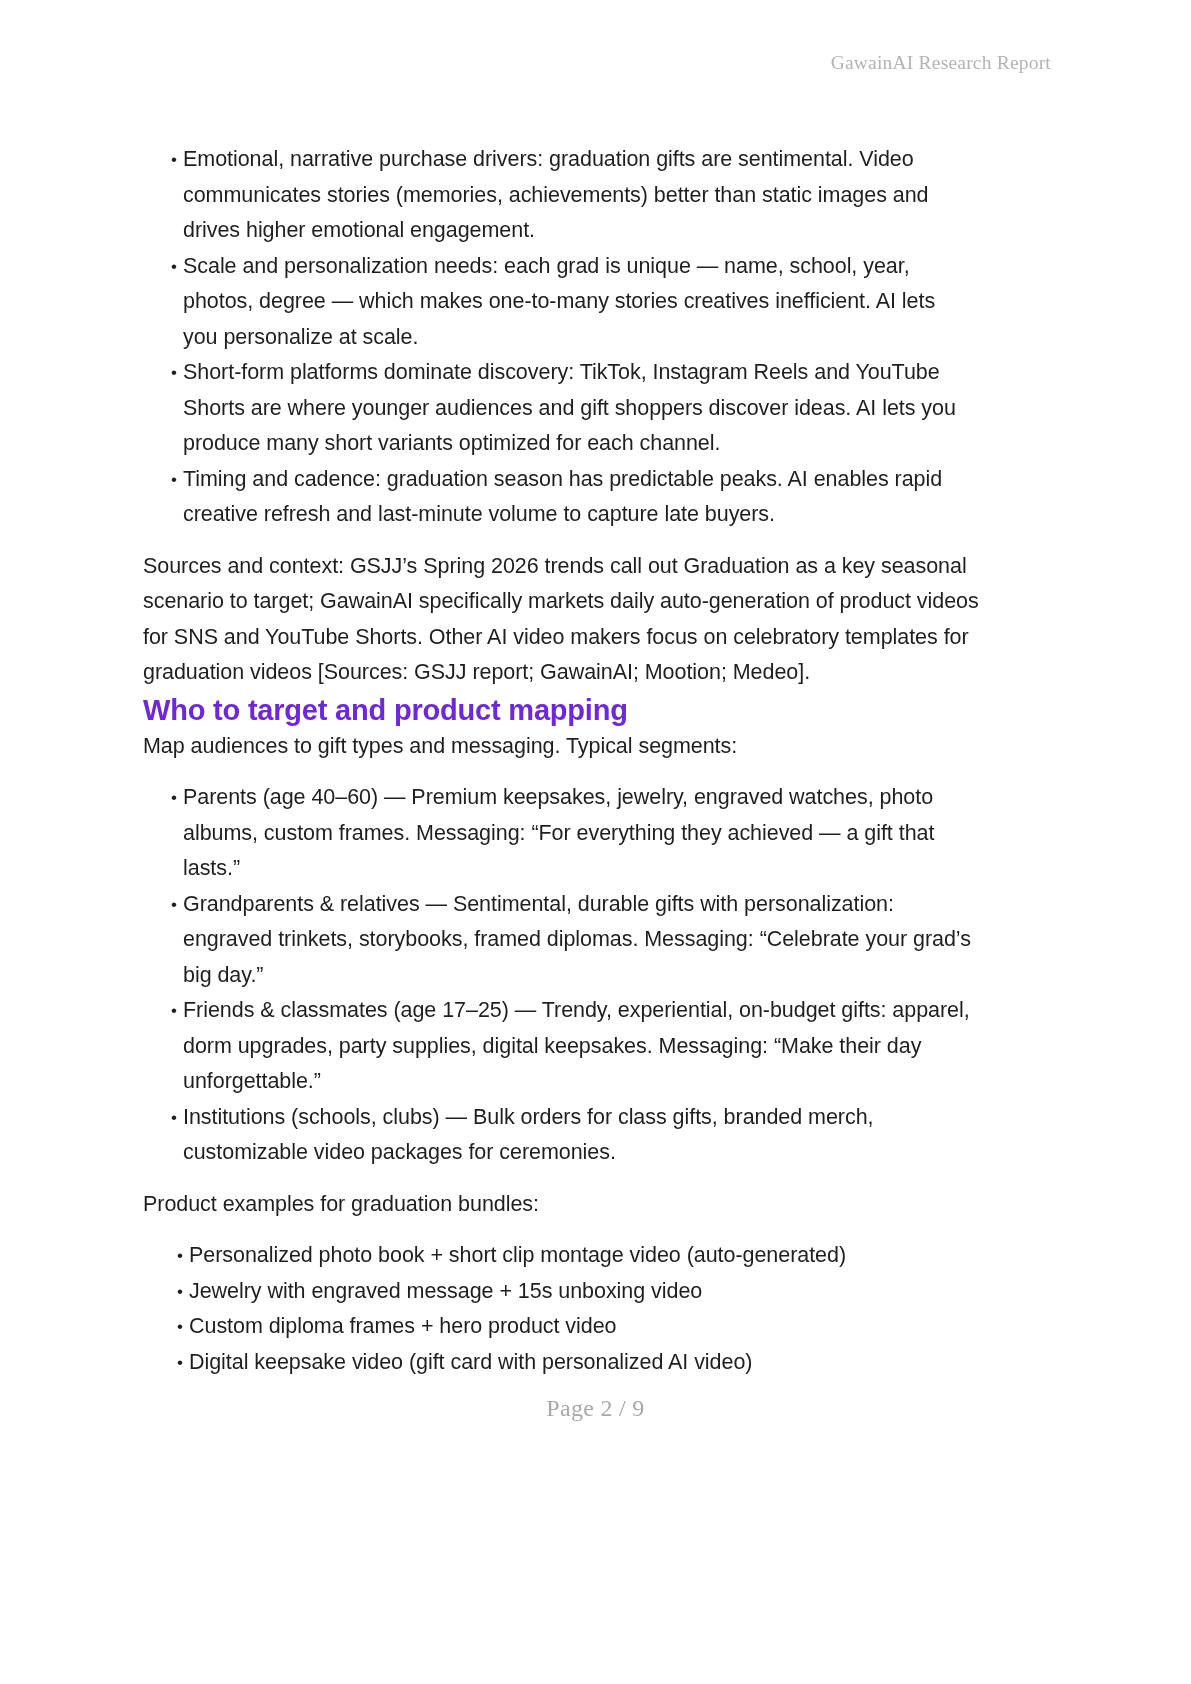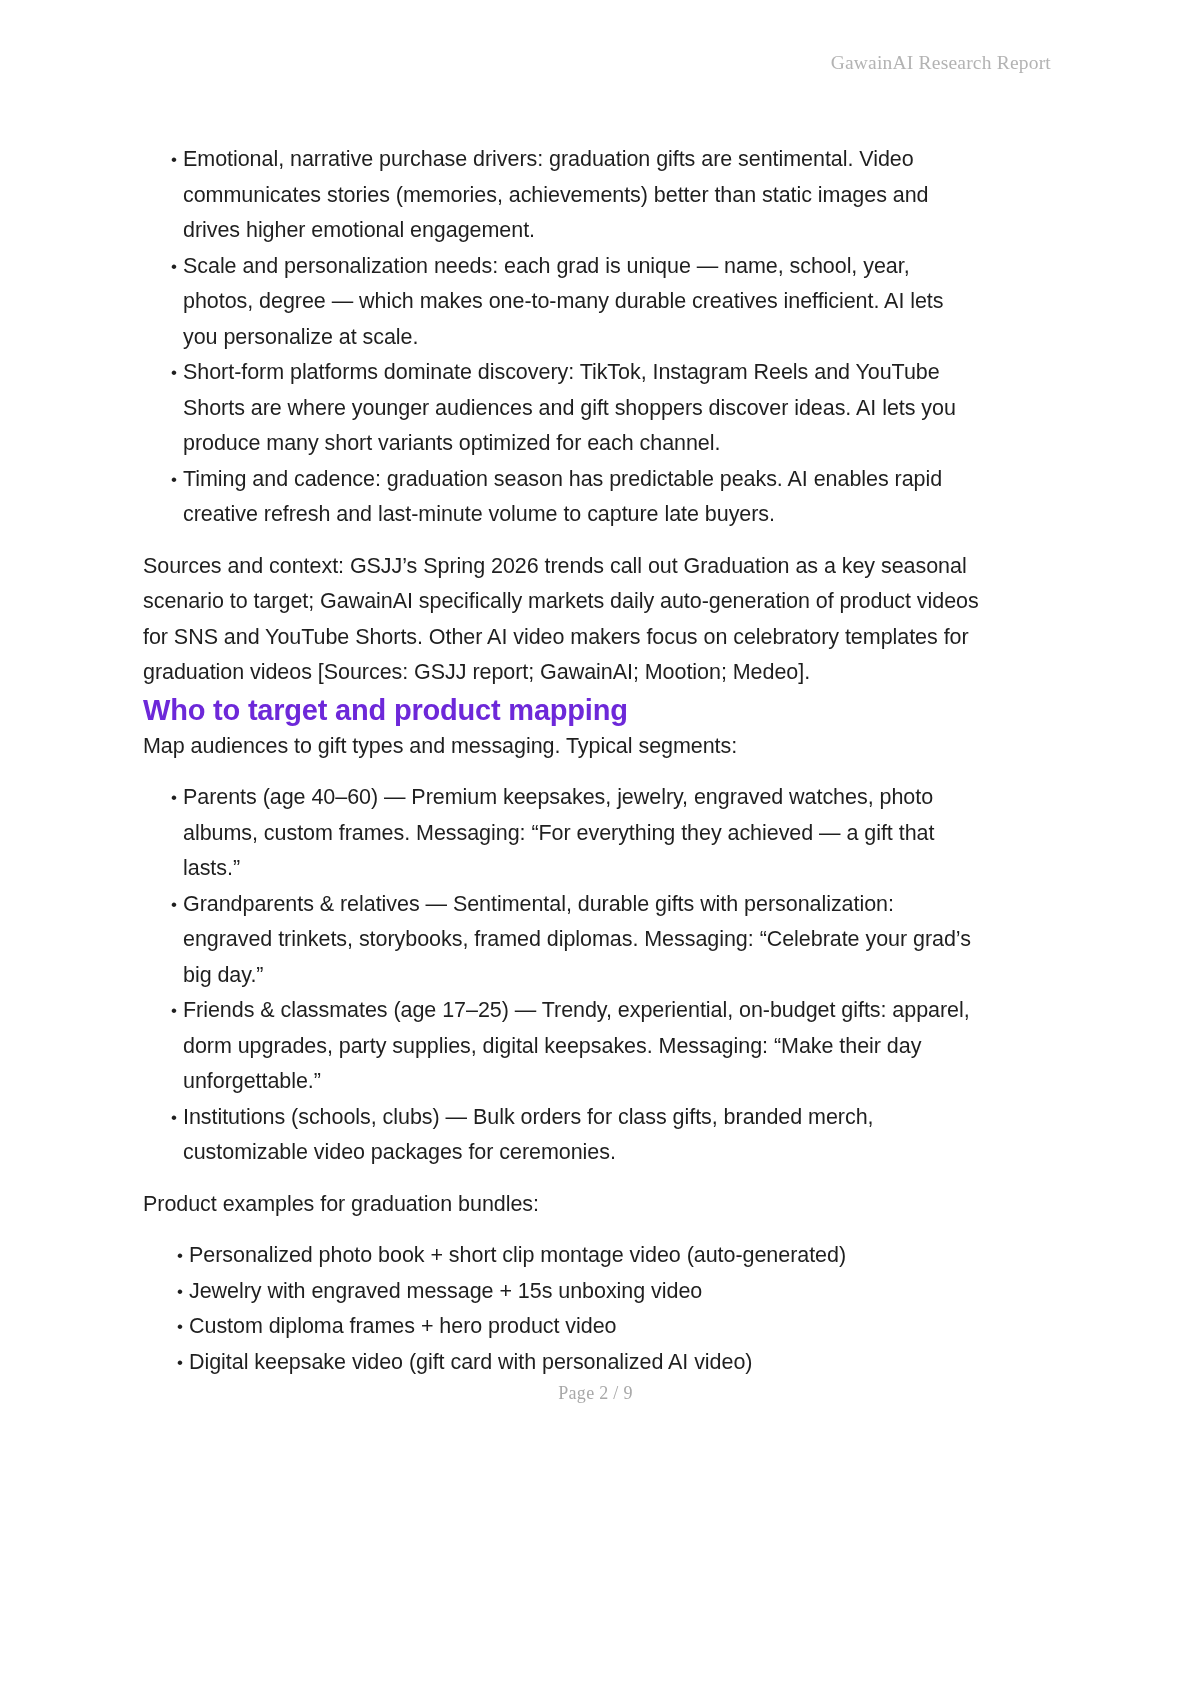--- a/index.html
+++ b/index.html
@@ -95,42 +95,42 @@
   .gap-sources  { margin-top: 46px; }
   .gap-heading  { margin-top: 84px; }
   .gap-intro    { margin-top: 64px; }
   .gap-segments { margin-top: 50px; }
   .gap-products { margin-top: 60px; }
   .gap-prodlist { margin-top: 14px; }
 
   
   .page-footer {
     position: absolute;
-    bottom: 84px;
+    bottom: 66px;
     left: 0;
     width: 100%;
     text-align: center;
     font-family: "Liberation Serif", "DejaVu Serif", serif;
-    font-size: 18px;
+    font-size: 24px;
     color: #a8a8a8;
     letter-spacing: 0.3px;
   }
 </style>
 </head>
 <body>
 
 <div class="page">
 
   <div class="running-header">GawainAI Research Report</div>
 
   <div class="content">
 
     <ul class="bullets gap-top-list">
       <li>Emotional, narrative purchase drivers: graduation gifts are sentimental. Video communicates stories (memories, achievements) better than static images and drives higher emotional engagement.</li>
-      <li>Scale and personalization needs: each grad is unique — name, school, year, photos, degree — which makes one-to-many durable creatives inefficient. AI lets you personalize at scale.</li>
+      <li>Scale and personalization needs: each grad is unique — name, school, year, photos, degree — which makes one-to-many stories creatives inefficient. AI lets you personalize at scale.</li>
       <li>Short-form platforms dominate discovery: TikTok, Instagram Reels and YouTube Shorts are where younger audiences and gift shoppers discover ideas. AI lets you produce many short variants optimized for each channel.</li>
       <li>Timing and cadence: graduation season has predictable peaks. AI enables rapid creative refresh and last-minute volume to capture late buyers.</li>
     </ul>
 
     <p class="body-para gap-sources">Sources and context: GSJJ’s Spring 2026 trends call out Graduation as a key seasonal scenario to target; GawainAI specifically markets daily auto-generation of product videos for SNS and YouTube Shorts. Other AI video makers focus on celebratory templates for graduation videos [Sources: GSJJ report; GawainAI; Mootion; Medeo].</p>
 
     <h2 class="section-heading gap-heading">Who to target and product mapping</h2>
 
     <p class="body-para gap-intro">Map audiences to gift types and messaging. Typical segments:</p>
 

